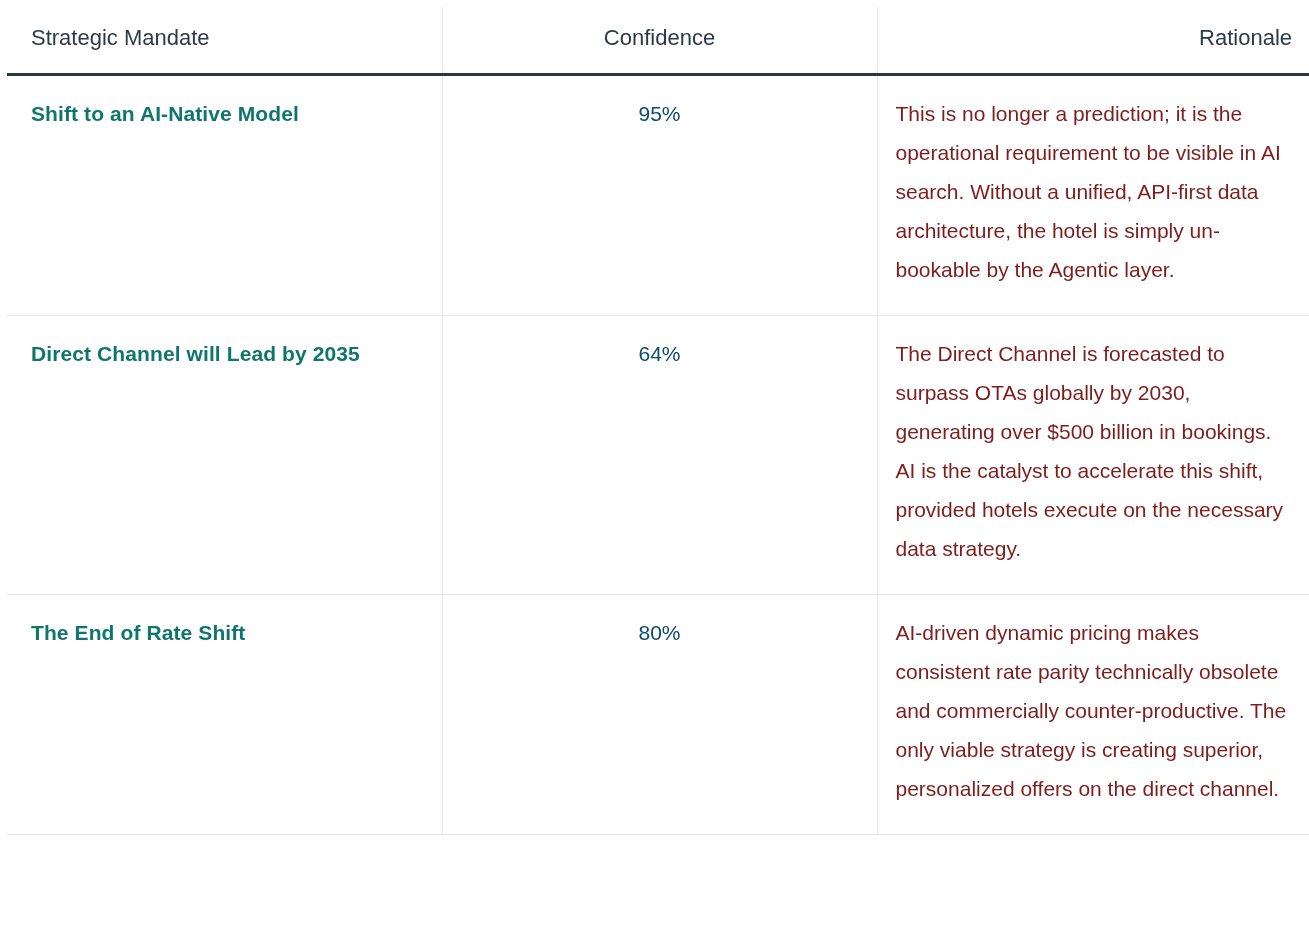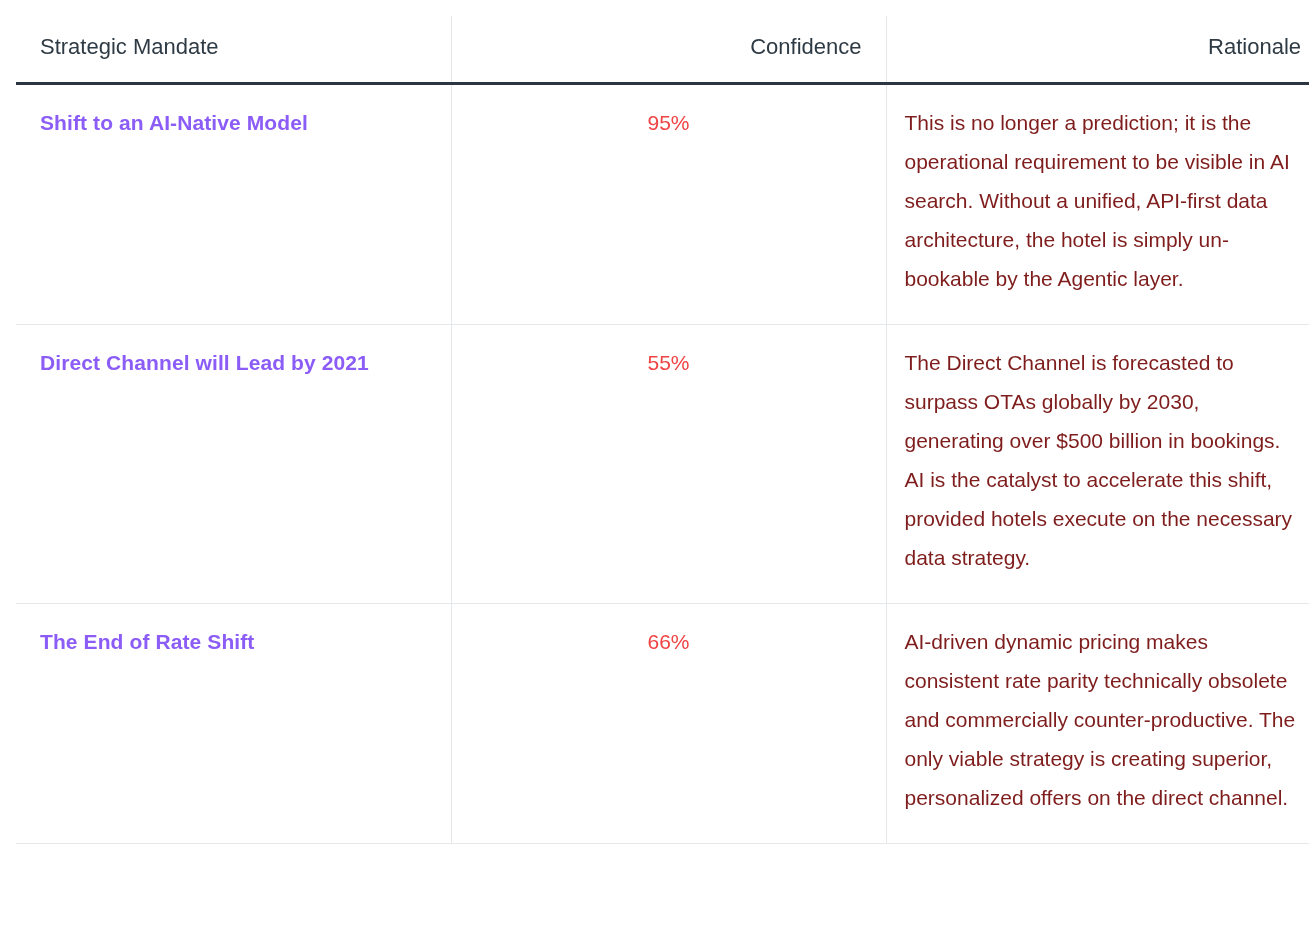--- a/index.html
+++ b/index.html
@@ -10,67 +10,67 @@
   body {
     width: 1309px;
     height: 937px;
     font-family: "Liberation Sans", sans-serif;
     color: #222b33;
     overflow: hidden;
   }
   .table-wrap {
     width: 1292px;
     box-sizing: border-box;
-    padding: 16px;
+    padding: 7px;
   }
   table.mandate-table {
     width: 1309px;
     border-collapse: collapse;
     table-layout: fixed;
   }
   table.mandate-table col.col-mandate { width: 435px; }
   table.mandate-table col.col-confidence { width: 435px; }
   table.mandate-table col.col-rationale { width: 439px; }
 
   thead th {
     font-weight: 400;
     font-size: 22px;
     color: #2e3a44;
     padding: 18px 24px 22px 24px;
     border-bottom: 3px solid #2b3640;
     vertical-align: bottom;
     background: #ffffff;
   }
   thead th.th-mandate { text-align: left; }
-  thead th.th-confidence { text-align: right; }
+  thead th.th-confidence { text-align: center; }
   thead th.th-rationale { text-align: right; padding-left: 18px; }
 
   tbody td {
     border-bottom: 1px solid #e4e8eb;
     border-right: 1px solid #e4e8eb;
     vertical-align: top;
     padding: 18px 24px 26px 24px;
     font-size: 21px;
     line-height: 39px;
     background: #ffffff;
   }
   tbody td:last-child { border-right: none; }
   thead th.th-mandate, thead th.th-confidence {
     border-right: 1px solid #e4e8eb;
   }
 
   td.cell-mandate {
     font-weight: bold;
     font-size: 21px;
-    color: #8b5cf6;
+    color: #0f766e;
     letter-spacing: 0.1px;
   }
   td.cell-confidence {
     text-align: center;
-    color: #ef4444;
+    color: #0c4a6e;
     font-size: 21px;
   }
   td.cell-rationale {
     color: #7f1d1d;
     padding-left: 18px;
     padding-right: 26px;
     font-size: 21px;
   }
 </style>
 </head>
@@ -90,24 +90,24 @@
         <th class="th-rationale">Rationale</th>
       </tr>
     </thead>
     <tbody>
       <tr>
         <td class="cell-mandate">Shift to an AI-Native Model</td>
         <td class="cell-confidence">95%</td>
         <td class="cell-rationale">This is no longer a prediction; it is the operational requirement to be visible in AI search. Without a unified, API-first data architecture, the hotel is simply un-bookable by the Agentic layer.</td>
       </tr>
       <tr>
-        <td class="cell-mandate">Direct Channel will Lead by 2021</td>
-        <td class="cell-confidence">55%</td>
+        <td class="cell-mandate">Direct Channel will Lead by 2035</td>
+        <td class="cell-confidence">64%</td>
         <td class="cell-rationale">The Direct Channel is forecasted to surpass OTAs globally by 2030, generating over $500 billion in bookings. AI is the catalyst to accelerate this shift, provided hotels execute on the necessary data strategy.</td>
       </tr>
       <tr>
         <td class="cell-mandate">The End of Rate Shift</td>
-        <td class="cell-confidence">66%</td>
+        <td class="cell-confidence">80%</td>
         <td class="cell-rationale">AI-driven dynamic pricing makes consistent rate parity technically obsolete and commercially counter-productive. The only viable strategy is creating superior, personalized offers on the direct channel.</td>
       </tr>
     </tbody>
   </table>
 </div>
 
 </body></html>

